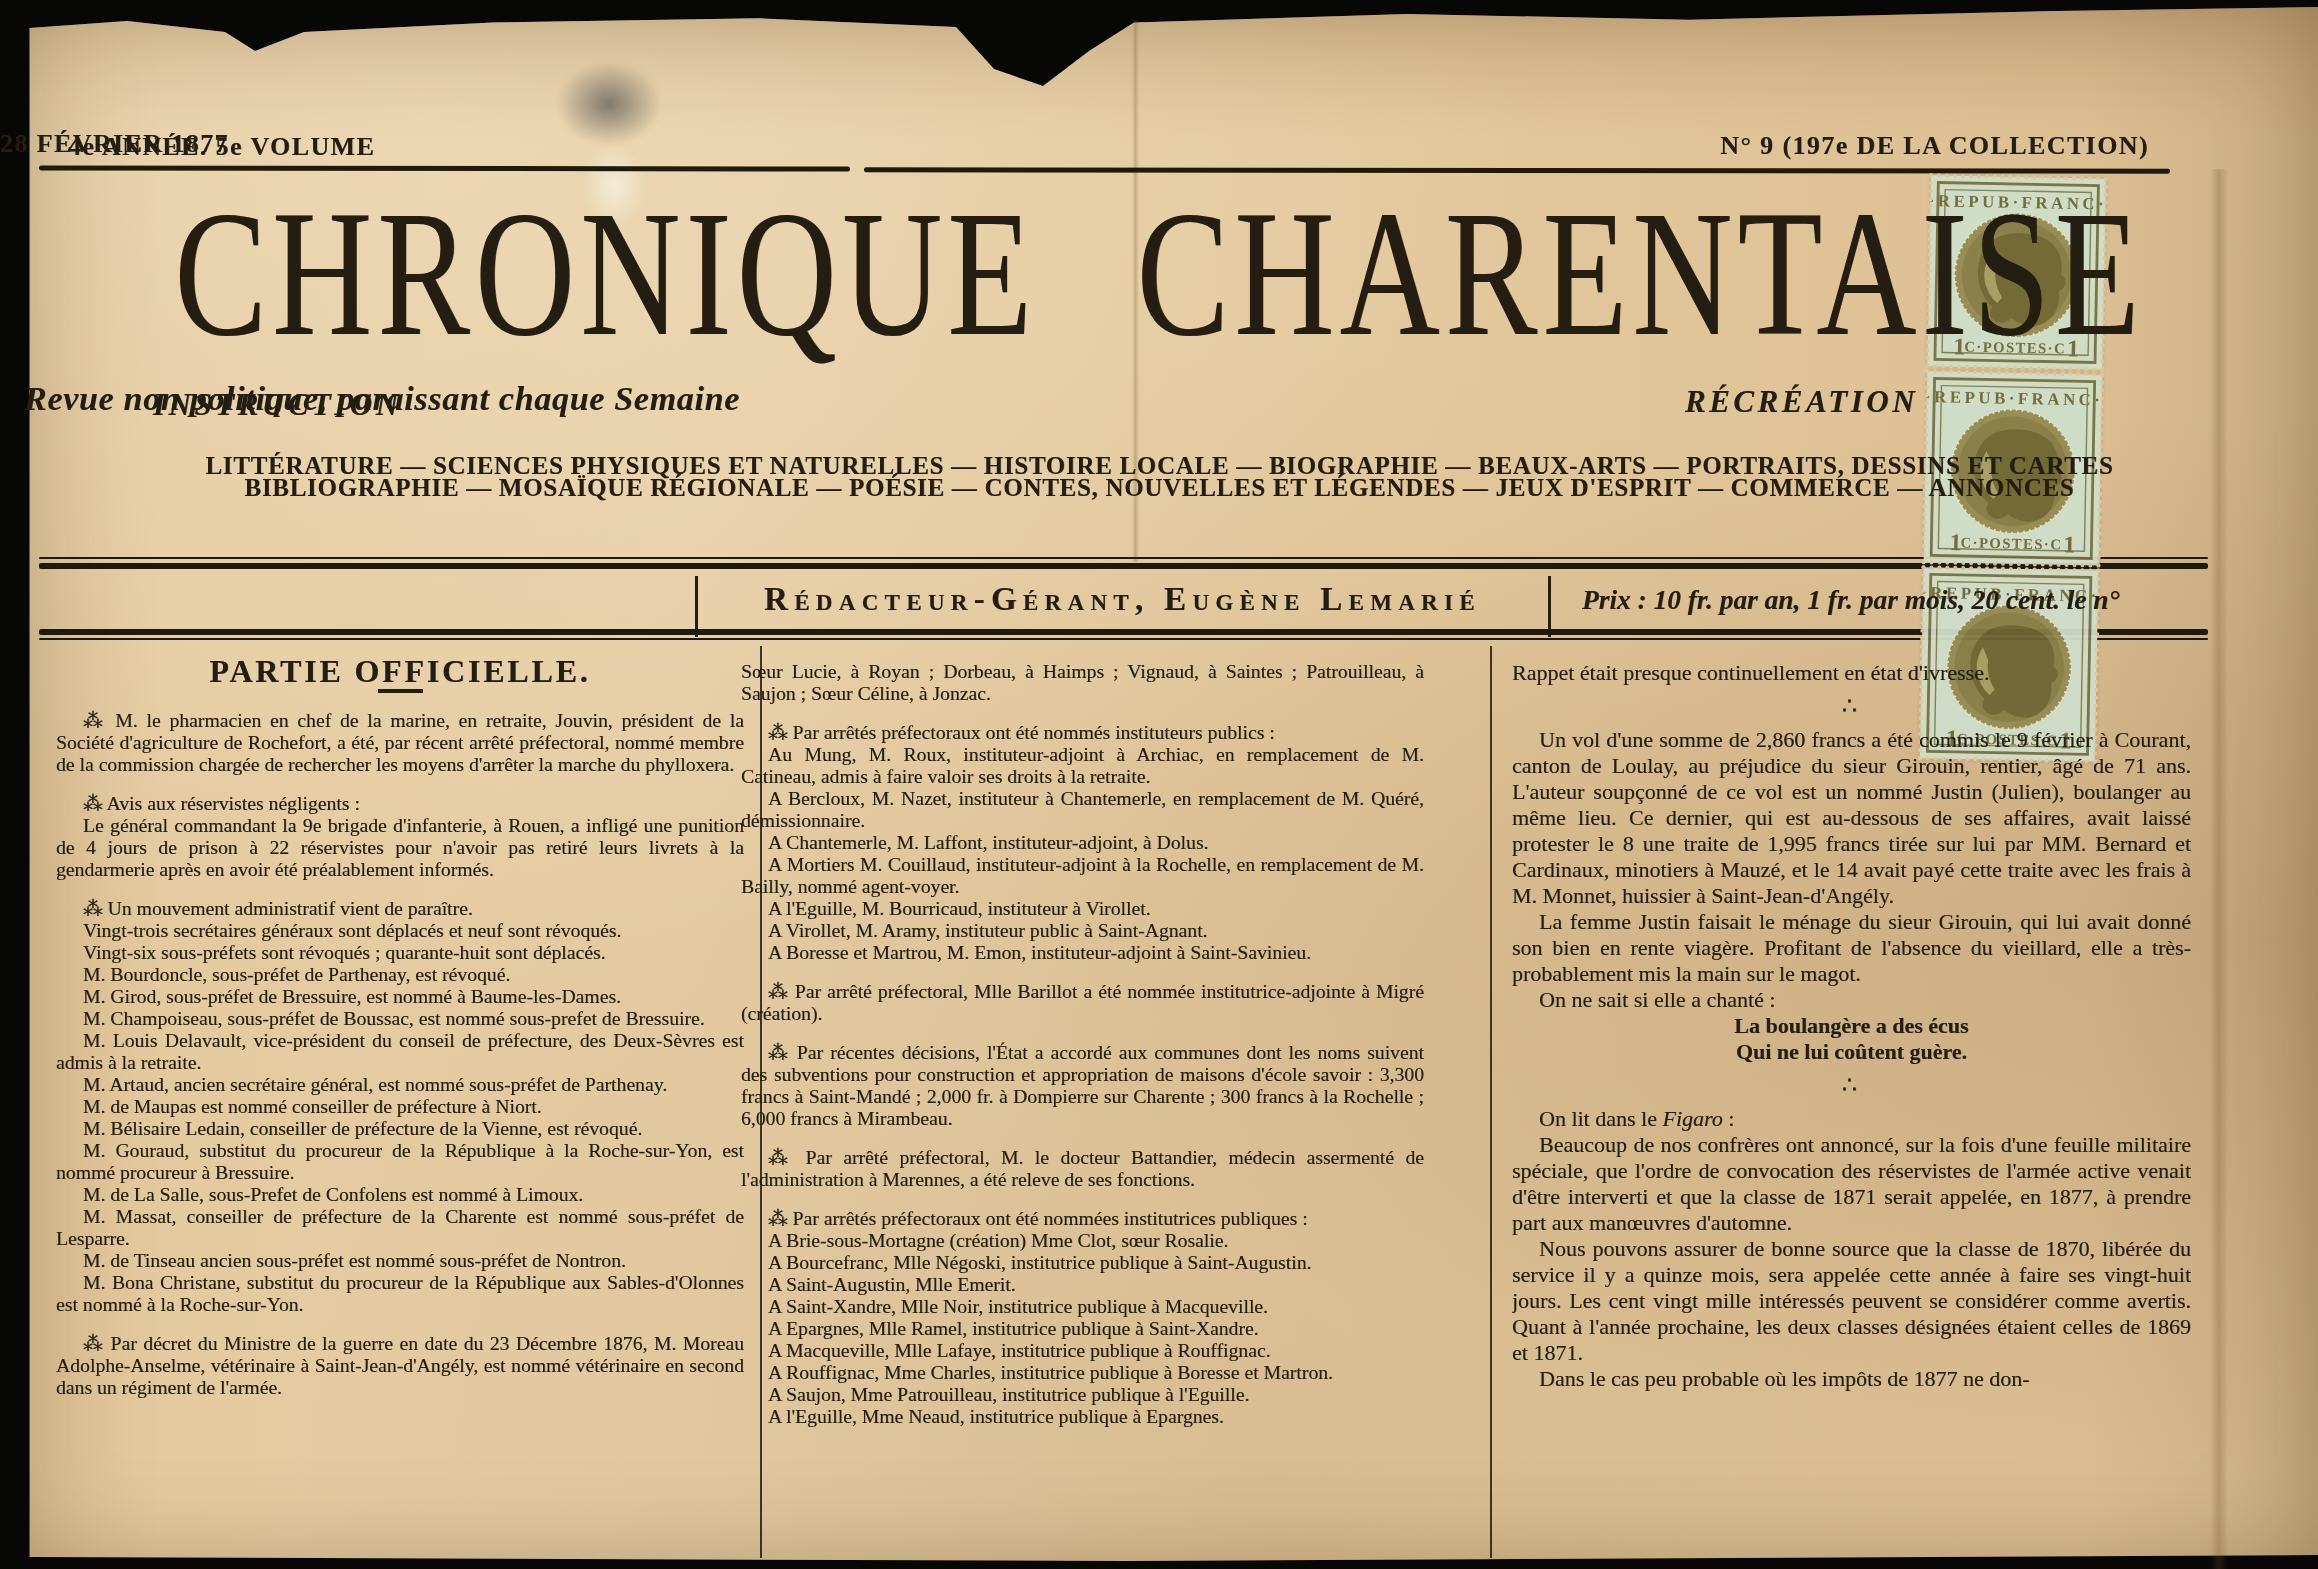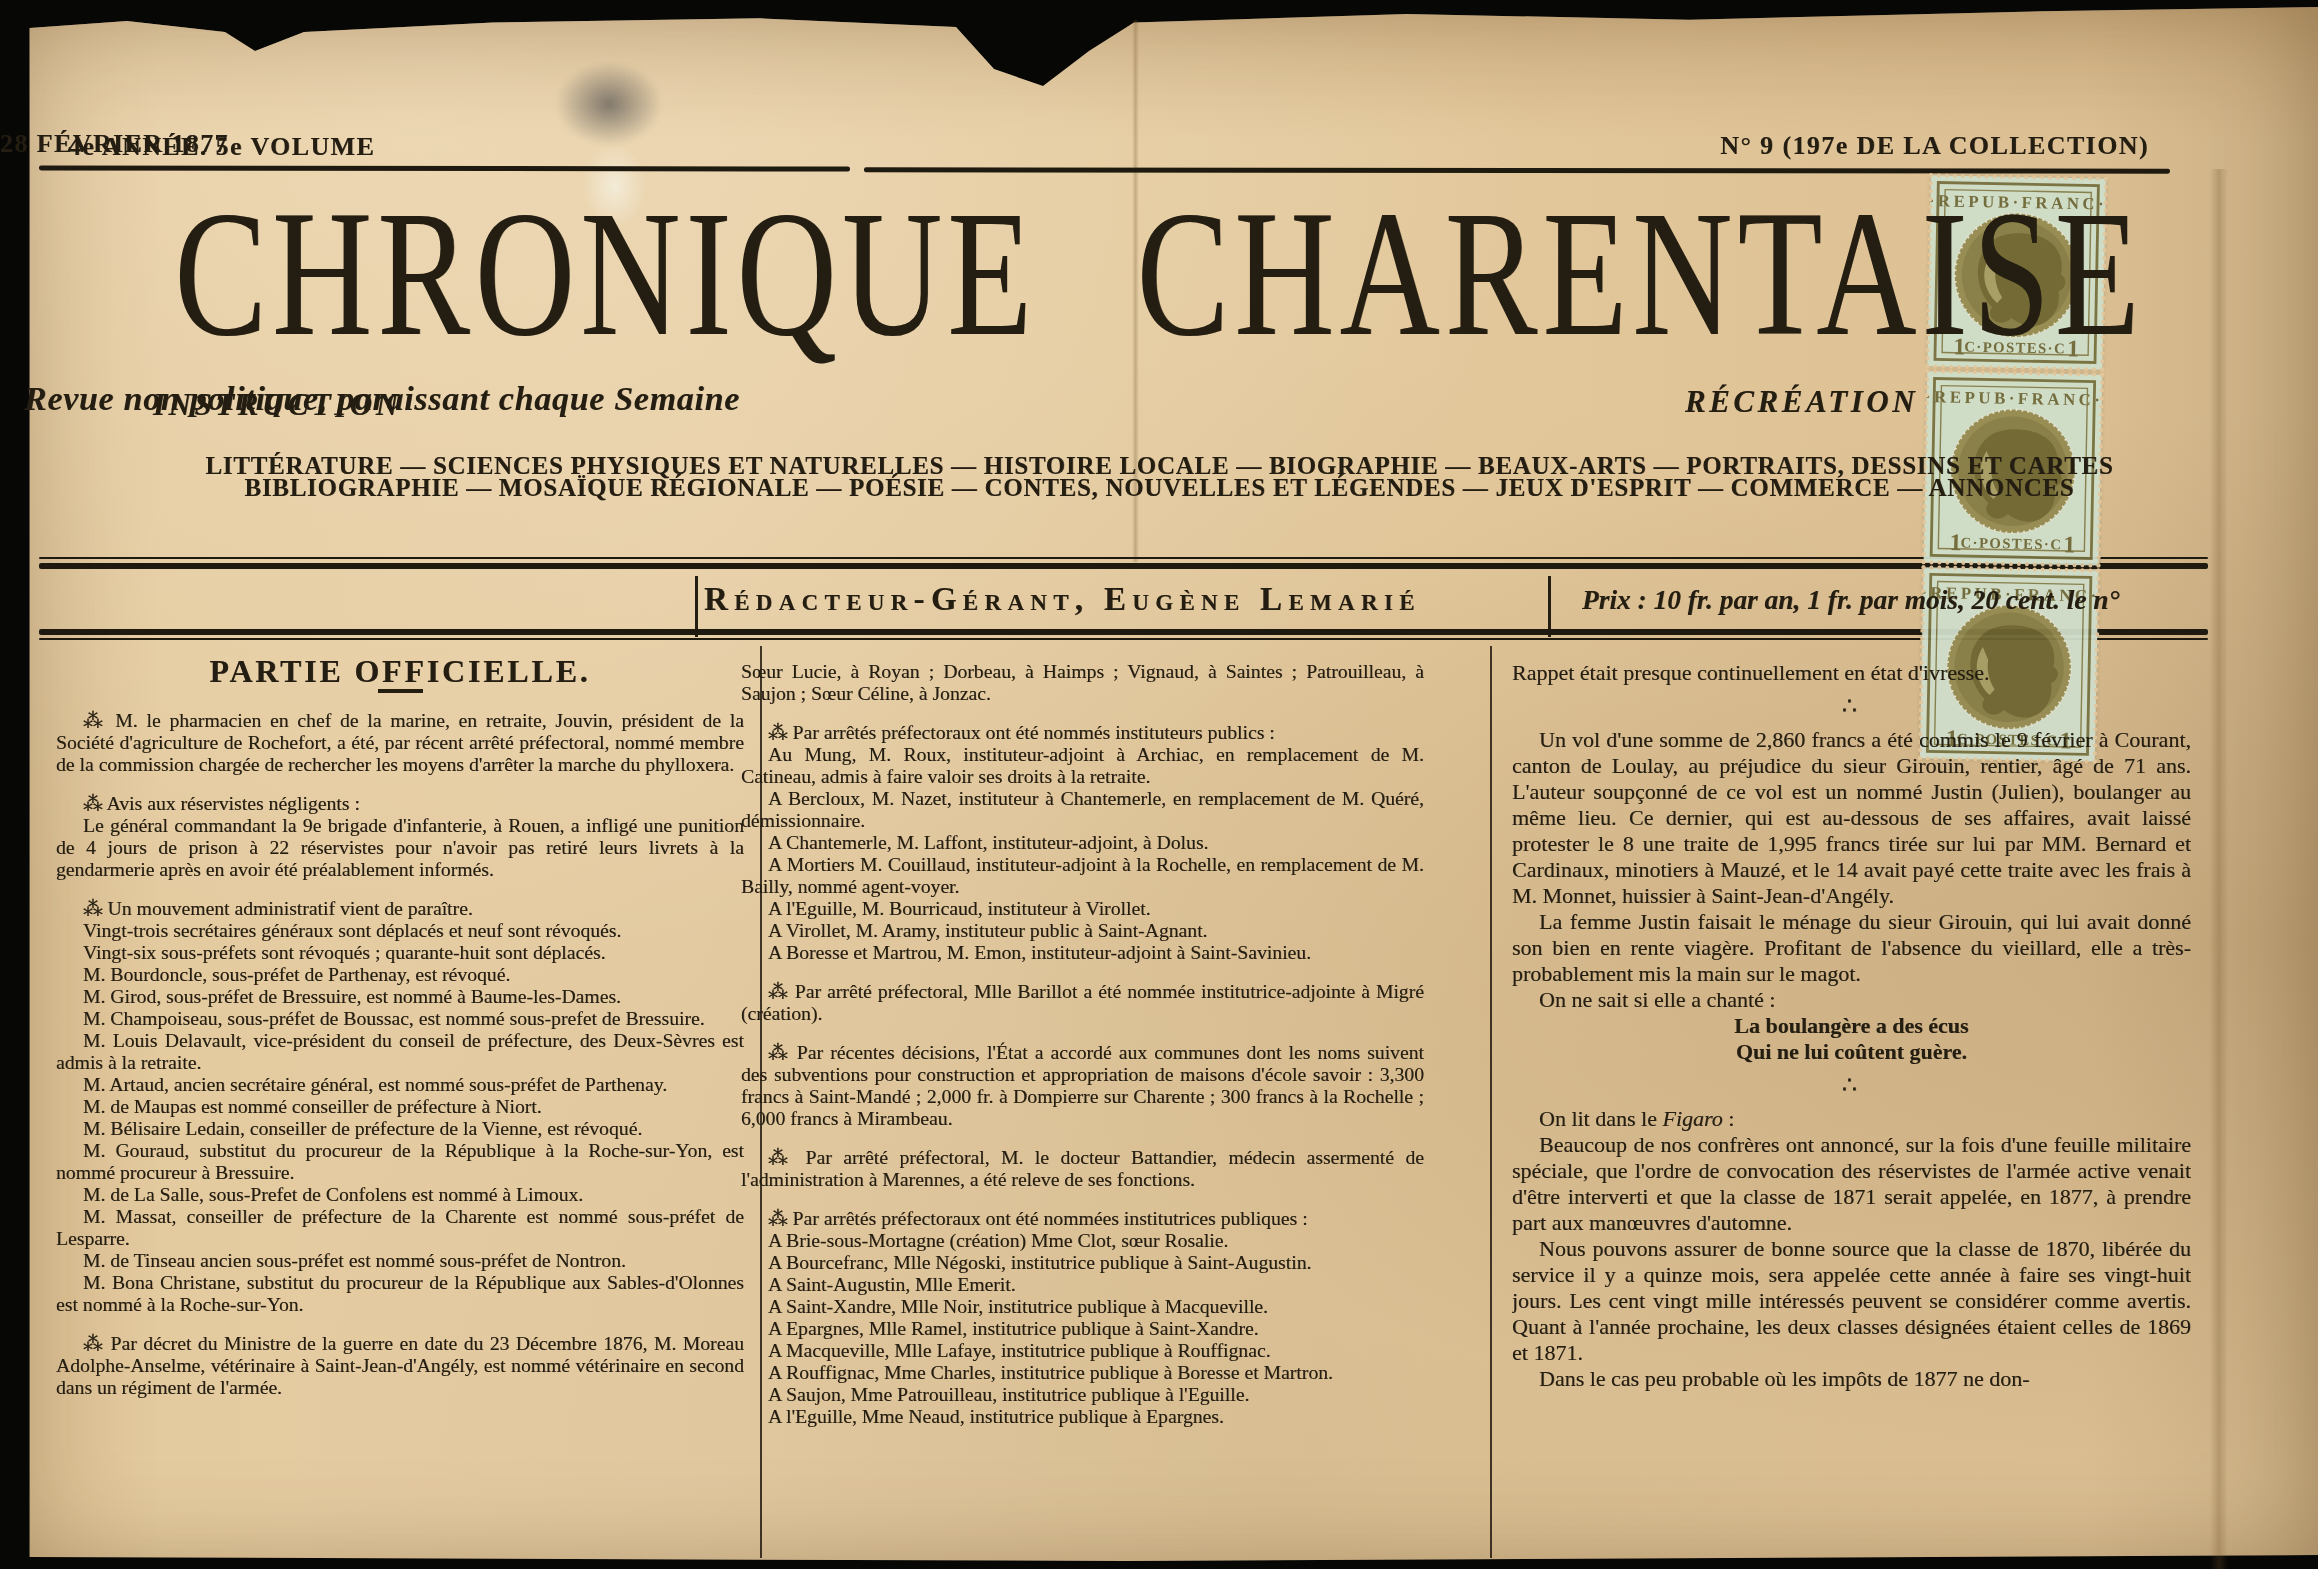--- a/index.html
+++ b/index.html
@@ -123,21 +123,21 @@
   <div class="abs txt ink subtitle" style="left:0;right:0;top:380px;text-align:left;margin-left:24px;">Revue non politique, paraissant chaque Semaine</div>
   <div class="abs txt ink motto" style="left:1685px;top:384px;">RÉCRÉATION</div>
 
   <div class="abs txt ink topics" style="top:452px;">LITTÉRATURE — SCIENCES PHYSIQUES ET NATURELLES — HISTOIRE LOCALE — BIOGRAPHIE — BEAUX-ARTS — PORTRAITS, DESSINS ET CARTES</div>
   <div class="abs txt ink topics" style="top:474px;">BIBLIOGRAPHIE — MOSAÏQUE RÉGIONALE — POÉSIE — CONTES, NOUVELLES ET LÉGENDES — JEUX D'ESPRIT — COMMERCE — ANNONCES</div>
 
   <div class="abs rule" style="left:39px;top:557px;width:2169px;height:2.1px;"></div>
   <div class="abs rule" style="left:39px;top:563px;width:2169px;height:5.6px;"></div>
 
   <div class="abs vbar" style="left:695px;top:576px;height:61px;"></div>
-  <div class="abs txt ink editor" style="left:704px;top:581px;width:837px;">Rédacteur-Gérant, Eugène Lemarié</div>
+  <div class="abs txt ink editor" style="left:704px;top:581px;width:837px;text-align:center;">Rédacteur-Gérant, Eugène Lemarié</div>
   <div class="abs vbar" style="left:1548px;top:576px;height:61px;"></div>
   <div class="abs txt ink bureau-it" style="left:1582px;top:585px;font-weight:bold;">Prix : 10 fr. par an, 1 fr. par mois, 20 cent. le n°</div>
 
   <div class="abs rule" style="left:39px;top:629px;width:2169px;height:5.6px;"></div>
   <div class="abs rule" style="left:39px;top:638px;width:2169px;height:2.1px;"></div>
 
   <div class="abs vrule" style="left:760px;top:646px;height:912px;"></div>
   <div class="abs vrule" style="left:1490px;top:646px;height:912px;"></div>
 
   <div class="abs txt ink col" style="left:56px;top:660px;width:688px;height:898px;">

